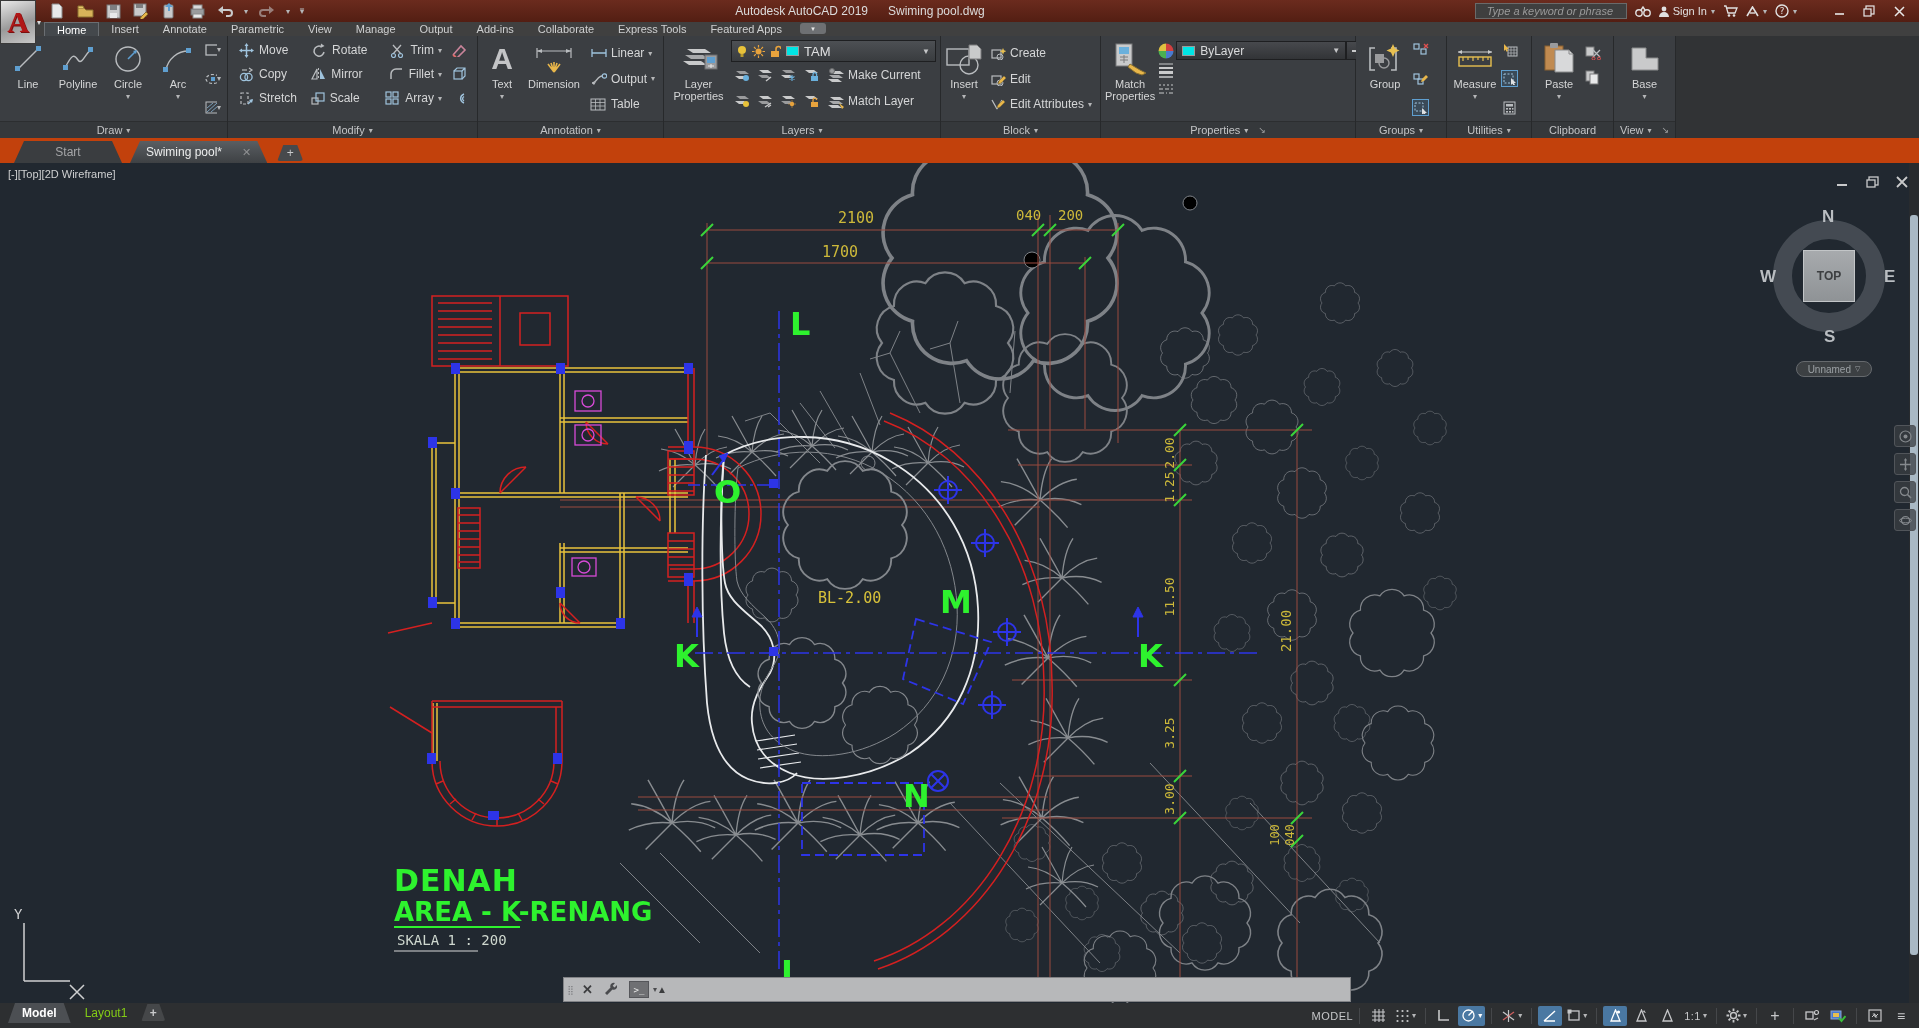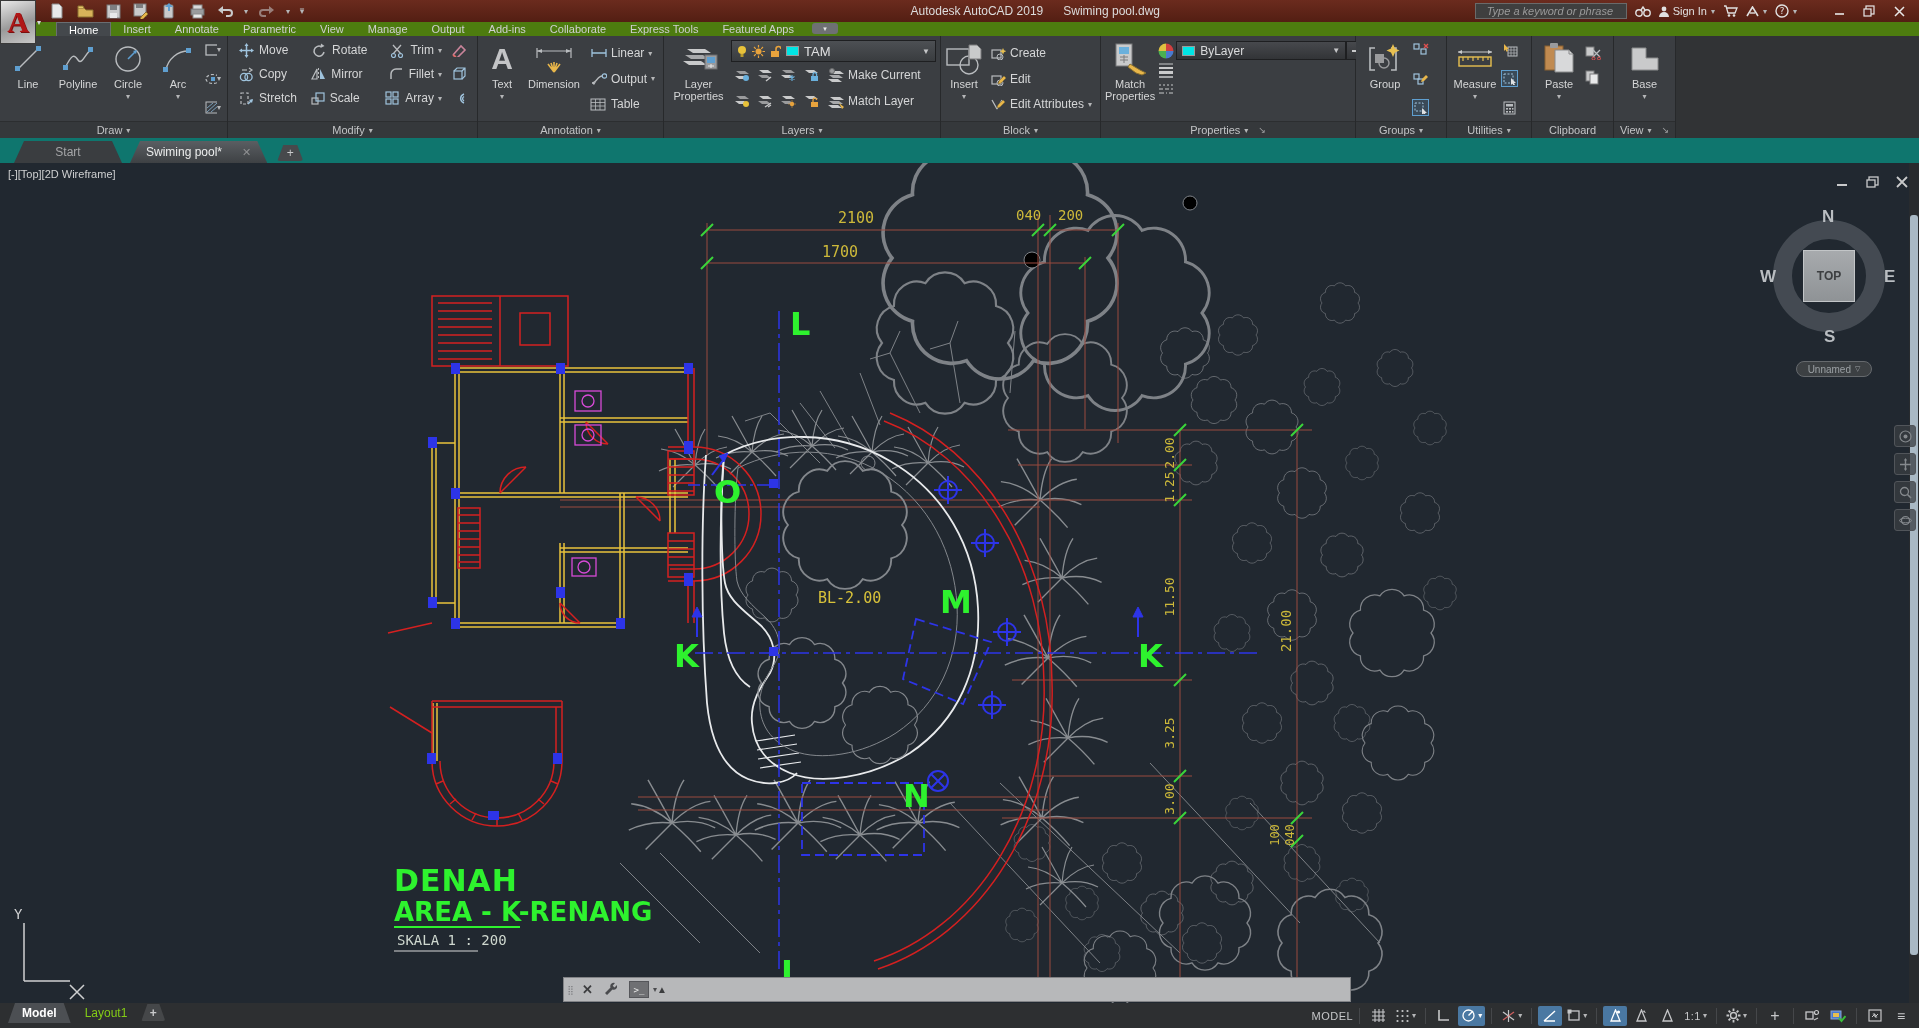--- a/index.html
+++ b/index.html
@@ -12,31 +12,31 @@
     background:linear-gradient(#6b2b1e,#531e13); display:flex; align-items:center; }
   .acad-logo { position:absolute; left:0; top:0; width:36px; height:44px; z-index:40;
     background:linear-gradient(160deg,#e8e8e8,#9a9a9a 55%,#c8c8c8); border:1px solid #3a3a3a;
     display:flex; align-items:center; justify-content:center; }
   .acad-logo .bigA { font-size:30px; font-weight:bold; color:#b01616; text-shadow:1px 1px 0 #7a0f0f; font-family:"Liberation Serif",serif; }
   .logo-caret { position:absolute; left:37px; top:18px; color:#d8d9da; font-size:8px; z-index:41; }
   .qat { position:absolute; left:48px; top:0; height:22px; display:flex; align-items:center; gap:10px; }
   .qat .qi { width:18px; height:18px; display:flex; align-items:center; justify-content:center; }
   .qat svg { display:block; }
   .title-text { position:absolute; left:560px; top:0; width:600px; height:22px; display:flex; gap:20px;
-    align-items:center; justify-content:flex-end; font-size:12px; color:#dcdcdc; }
+    align-items:center; justify-content:center; font-size:12px; color:#dcdcdc; }
   .tb-right { position:absolute; right:4px; top:0; height:22px; display:flex; align-items:center; gap:8px; }
   .search-box { width:152px; height:16px; background:#3f3f3f; border:1px solid #6a6a6a;
     color:#9a9a9a; font-style:italic; font-size:11px; padding:0 11px; display:flex; align-items:center; }
   .tb-btn { color:#e0e0e0; font-size:11px; display:flex; align-items:center; gap:4px; }
   .win-btns { display:flex; gap:14px; margin-left:26px; margin-right:8px; }
   .win-btns .wb { width:16px; height:16px; display:flex; align-items:center; justify-content:center; }
 
   
-  .ribbontabs { position:absolute; left:0; top:22px; width:1919px; height:14px; background:#4d7c0f;
-    display:flex; align-items:stretch; padding-left:56px; }
+  .ribbontabs { position:absolute; left:0; top:22px; width:1919px; height:14px; background:#404040;
+    display:flex; align-items:stretch; padding-left:44px; }
   .rtab { padding:0 12px; font-size:11px; color:#cfd0d1; display:flex; align-items:center; }
   .rtab.active { background:#44484c; border:1px solid #6a6e72; border-bottom:none; color:#ffffff; }
   .rtab-extra { width:26px; height:11px; margin-left:6px; margin-top:1px; background:#6e7073; border-radius:3px;
     display:flex; align-items:center; justify-content:center; font-size:7px; color:#e8e8e8; }
 
   
   .ribbon { position:absolute; left:0; top:36px; width:1919px; height:102px; background:#313335; display:flex; }
   .rpanel { height:102px; display:flex; flex-direction:column; border-right:1px solid #27292b; background:#3b3e42; }
   .rpanel-body { height:85px; display:flex; padding:2px 4px; gap:2px; }
   .rpanel-label { height:17px; background:#35383b; border-top:1px solid #2c2e30; display:flex; align-items:center;
@@ -55,21 +55,21 @@
   .layer-combo .name { flex:1; font-size:13px; color:#e0e1e2; }
   .swatch-cyan { width:13px; height:10px; background:#00e5e5; border:1px solid #9a9a9a; }
   .prop-dd { width:170px; height:19px; background:linear-gradient(#47494d,#323437); border:1px solid #1e1f21;
     display:flex; align-items:center; gap:5px; padding:0 5px; margin-bottom:3px; font-size:12px; color:#dadbdc; }
   .prop-dd .grow { flex:1; }
   .dline { height:0; border-top:2px solid #c9cacb; }
   .dline.thin { border-top:1px solid #c9cacb; }
   .dd-caret { font-size:8px; color:#c5c6c8; }
 
   
-  .filetabs { position:absolute; left:0; top:138px; width:1919px; height:25px; background:#0f766e; display:flex; align-items:flex-end; }
+  .filetabs { position:absolute; left:0; top:138px; width:1919px; height:25px; background:#c2410c; display:flex; align-items:flex-end; }
   .ftab { height:22px; display:flex; align-items:center; padding:0 16px; font-size:12px;
     clip-path:polygon(10px 0, calc(100% - 10px) 0, 100% 100%, 0 100%); }
   .ftab.start { background:#3a3d40; color:#a5a6a8; margin-left:14px; width:108px; justify-content:center; }
   .ftab.active { background:linear-gradient(#5a5e62,#3e4144); color:#eceded; margin-left:8px; gap:20px; }
   .ftab .x { color:#8f9092; font-size:11px; }
   .ftab-plus { width:26px; height:16px; margin:0 0 2px 10px; background:#47494c; border-radius:3px;
     color:#c9cacb; display:flex; align-items:center; justify-content:center; font-size:12px;
     clip-path:polygon(6px 0, calc(100% - 6px) 0, 100% 100%, 0 100%); }
 
   

